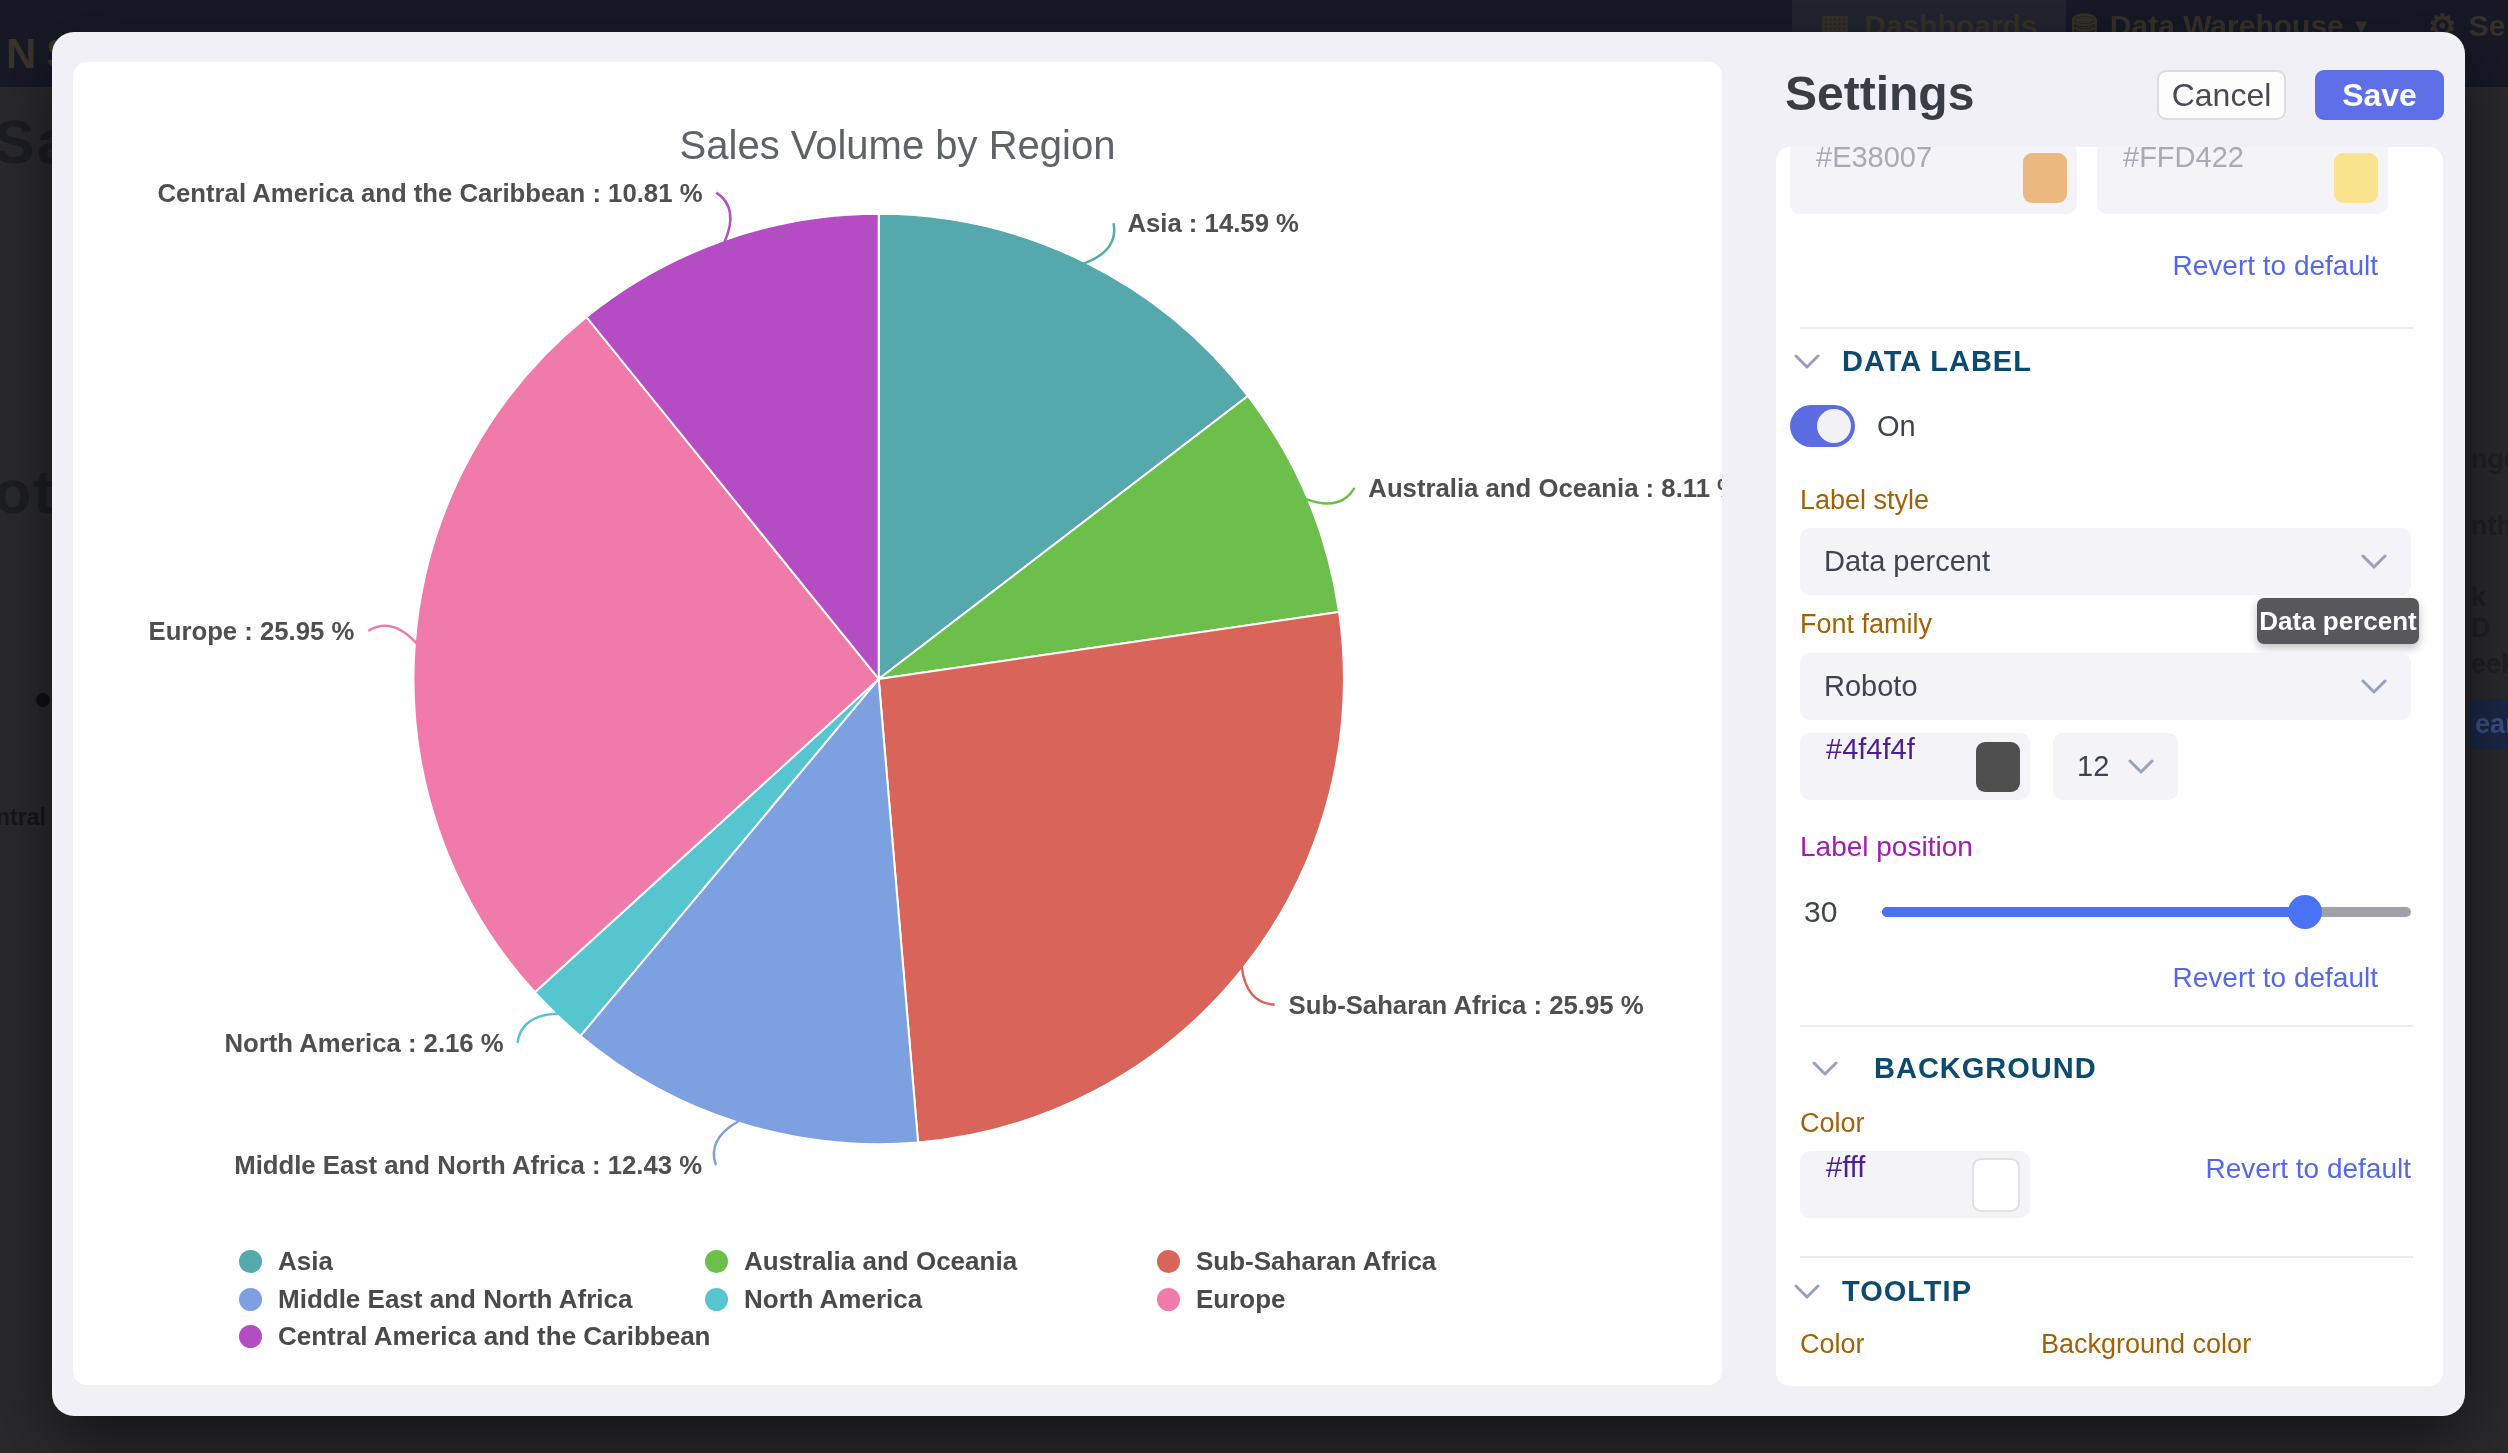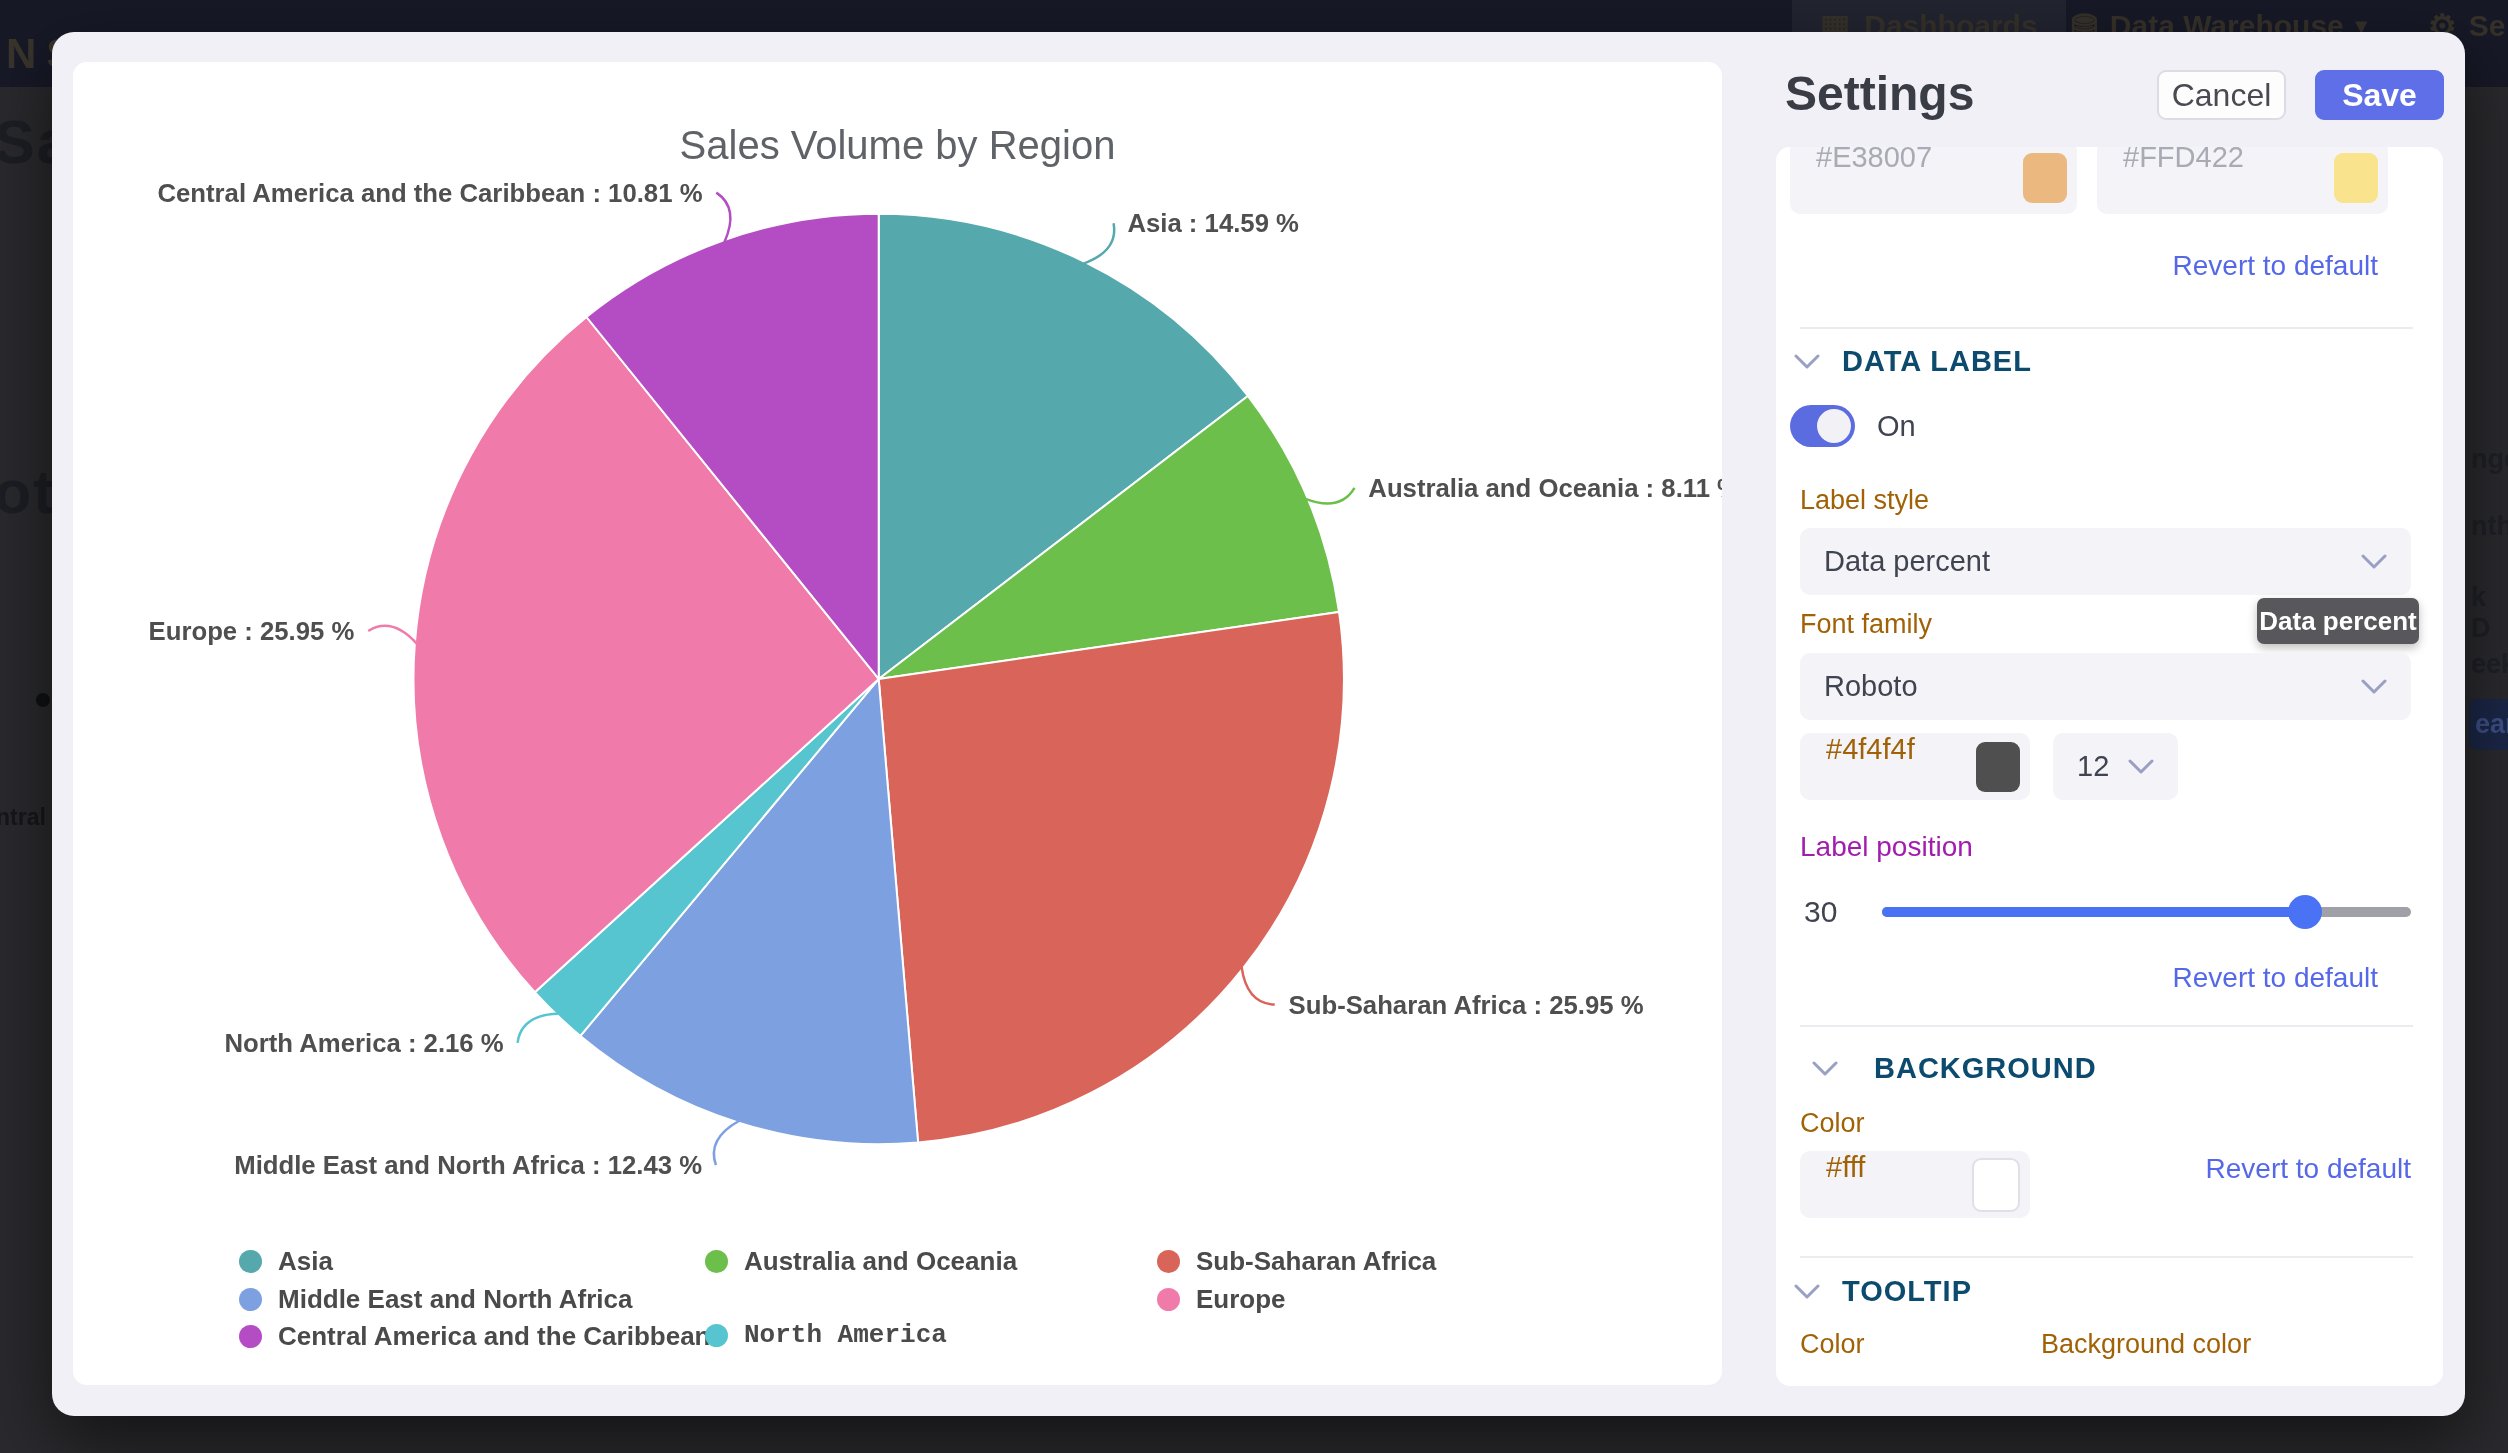--- a/index.html
+++ b/index.html
@@ -31,21 +31,21 @@
 
   
   #settings-title{position:absolute;left:1701px;top:34px;font-size:48px;font-weight:bold;color:#3a3d45;margin-left:32px;}
   .btn{position:absolute;top:38px;height:50px;border-radius:9px;font-size:32px;display:flex;align-items:center;justify-content:center;cursor:pointer;}
   #cancel-btn{left:2105px;width:129px;background:#fdfdfe;border:2px solid #dcdce2;color:#4a4a52;}
   #save-btn{left:2263px;width:129px;background:#5f6fe8;border:2px solid #5f6fe8;color:#ffffff;font-weight:600;}
 
   #settings-card{position:absolute;left:1724px;top:115px;width:667px;height:1239px;background:#ffffff;border-radius:14px;overflow:hidden;}
   .sc{position:absolute;}
   .field{background:#f3f3f8;border-radius:10px;display:flex;}
-  .hexval{font-size:29px;color:#a16207;padding-left:26px;}
+  .hexval{font-size:29px;color:#4c1d95;padding-left:26px;}
   .hexval.dim{color:#aaaab4;}
   .swatch{position:absolute;right:10px;top:50%;transform:translateY(-50%);width:44px;height:50px;border-radius:9px;}
   .link{color:#5468e8;font-size:28px;white-space:nowrap;margin-left:48px;}
   .divider{position:absolute;left:24px;right:30px;height:2px;background:#ebebf0;}
   .sect-head{position:absolute;display:flex;align-items:center;gap:22px;}
   .sect-title{font-size:29px;font-weight:bold;color:#0c4a6e;letter-spacing:1px;}
   .glabel{font-size:27px;color:#a16207;}
   .glabel.lighter{color:#a21caf;font-size:28px;}
   .selectbox{position:absolute;height:67px;background:#f3f3f8;border-radius:10px;display:flex;align-items:center;justify-content:space-between;padding:0 24px;}
   .selectbox .val{font-size:29px;color:#3f4450;}
@@ -128,21 +128,21 @@
             <span class="legend-label">Middle East and North Africa</span>
           </div>
           <div class="legend-item" style="left: 166px; top: 1259px;">
             <span class="legend-dot" style="background: rgb(180, 77, 196);"></span>
             <span class="legend-label">Central America and the Caribbean</span>
           </div>
           <div class="legend-item" style="left: 632px; top: 1184px;">
             <span class="legend-dot" style="background: rgb(108, 191, 75);"></span>
             <span class="legend-label">Australia and Oceania</span>
           </div>
-          <div class="legend-item" style="left: 632px; top: 1258px; font-family: Liberation Mono, monospace;">
+          <div class="legend-item" style="left: 632px; top: 1222px;">
             <span class="legend-dot" style="background: rgb(86, 197, 208);"></span>
             <span class="legend-label">North America</span>
           </div>
           <div class="legend-item" style="left: 1084px; top: 1184px;">
             <span class="legend-dot" style="background: rgb(217, 100, 89);"></span>
             <span class="legend-label">Sub-Saharan Africa</span>
           </div>
           <div class="legend-item" style="left: 1084px; top: 1222px;">
             <span class="legend-dot" style="background: rgb(240, 123, 171);"></span>
             <span class="legend-label">Europe</span>

